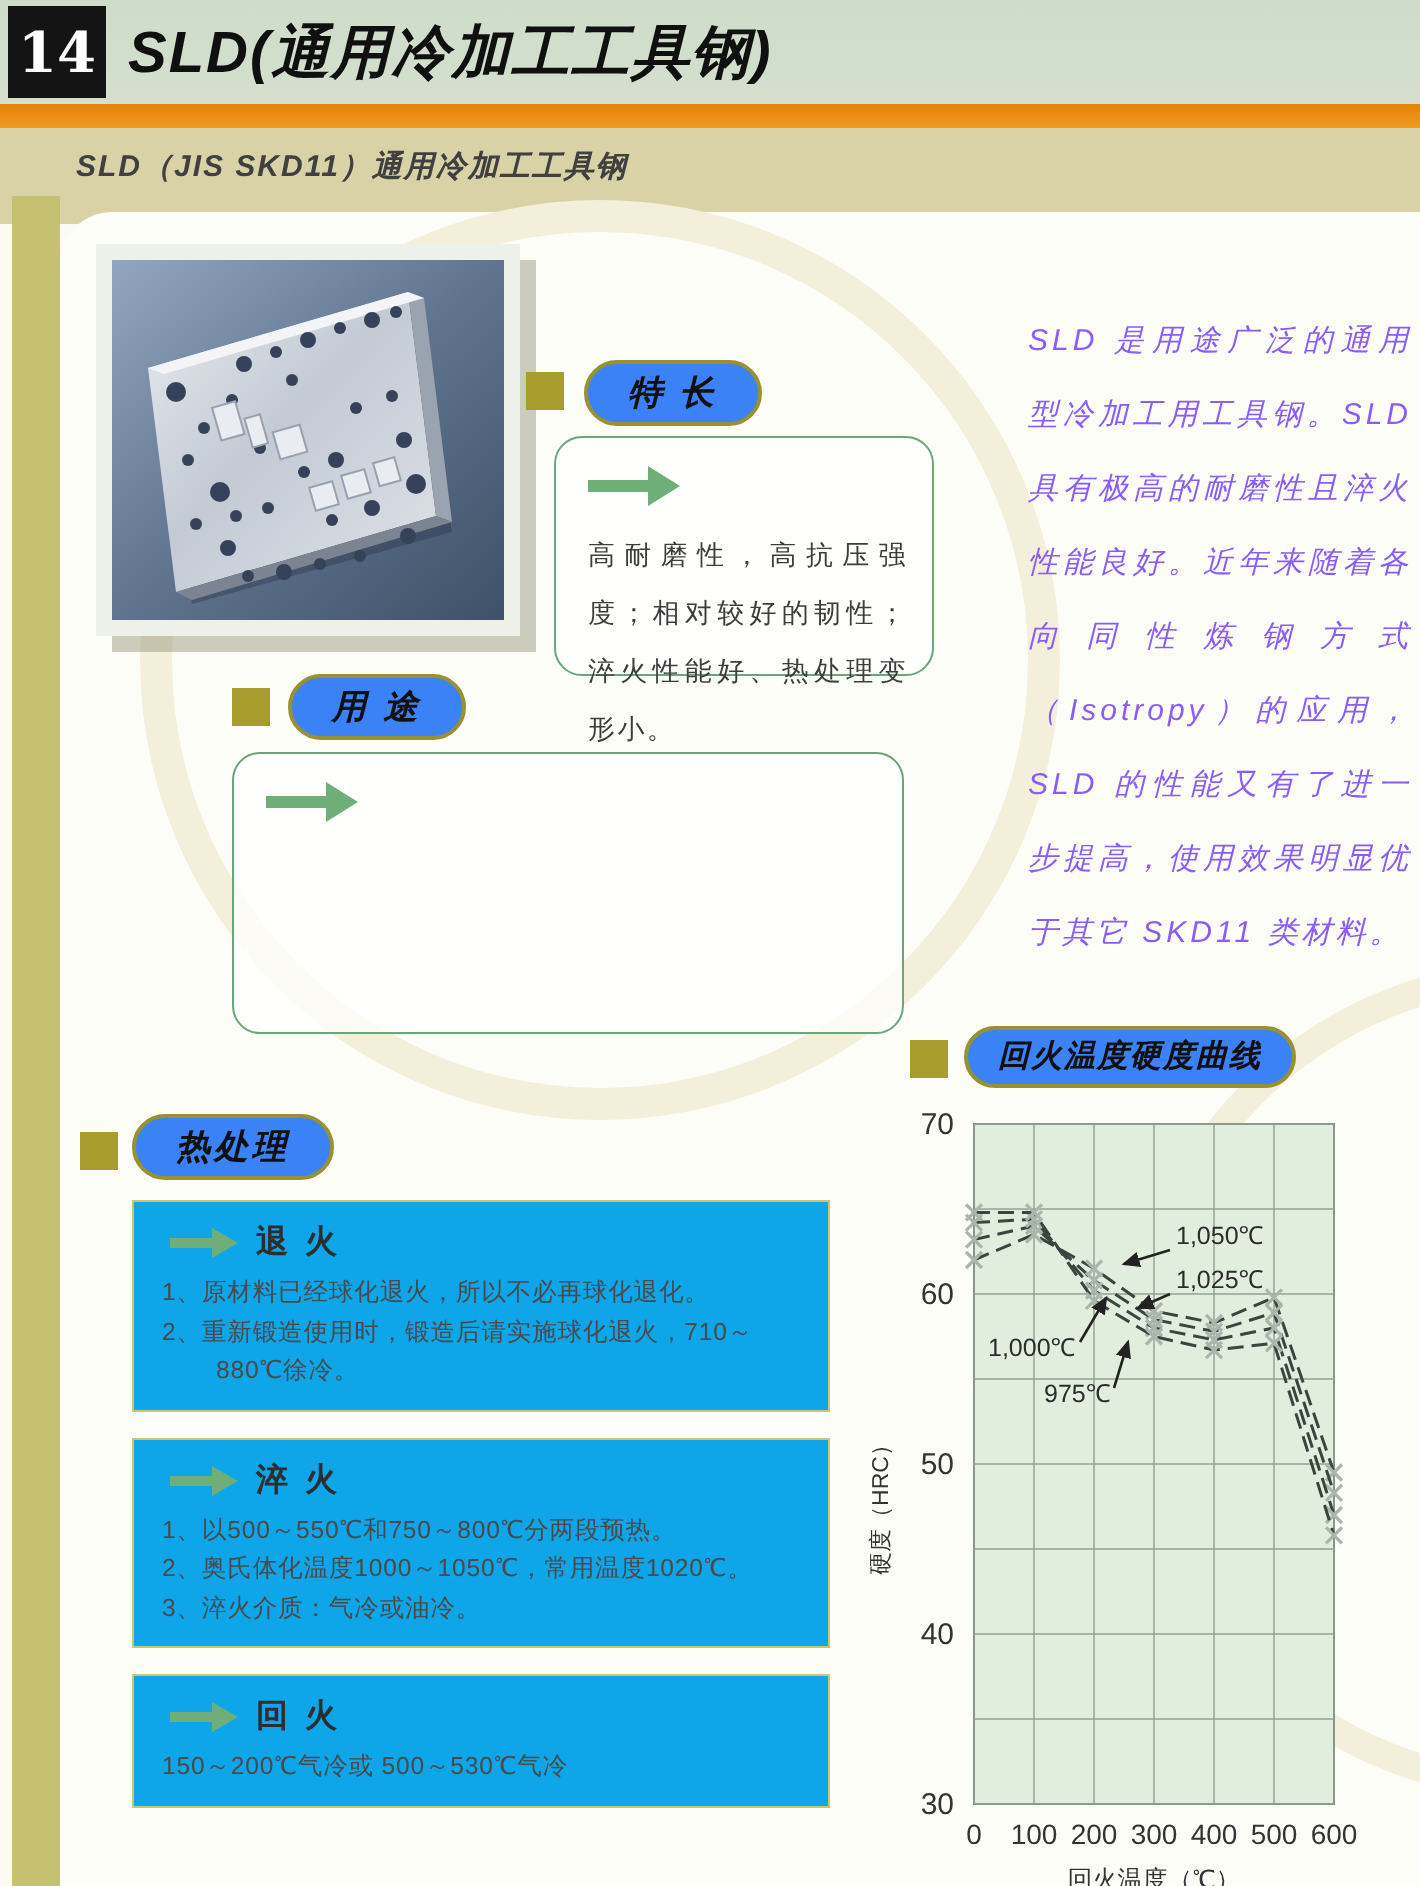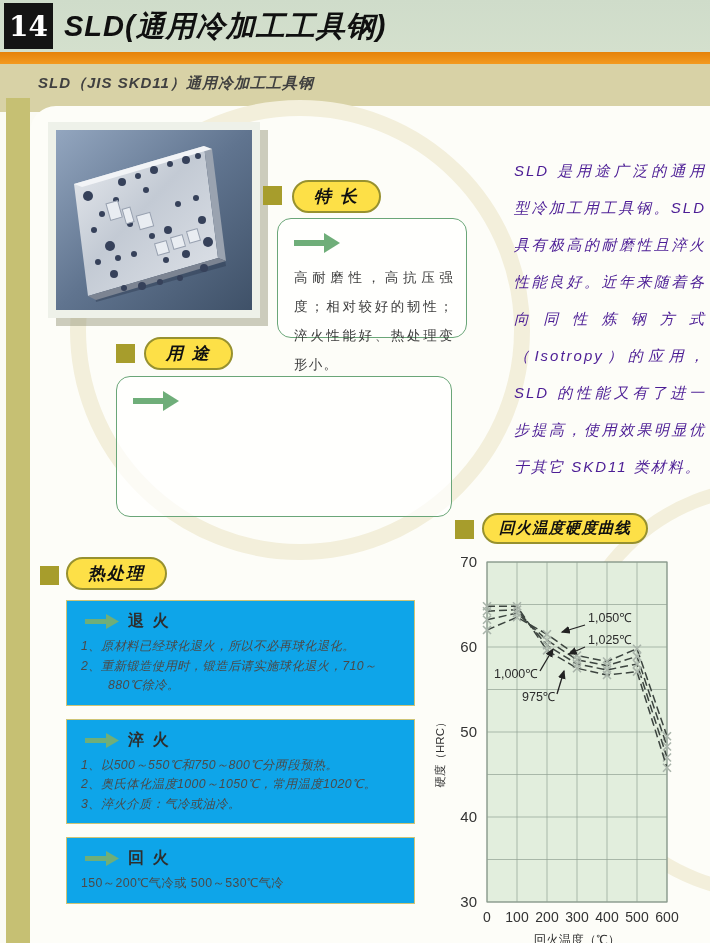--- a/index.html
+++ b/index.html
@@ -29,41 +29,41 @@
   .left-strip { position:absolute; left:6px; top:98px; width:24px; height:845px; background:#c6c073; }
   .ring { position:absolute; border-radius:50%; border:16px solid #f3efdb; }
   .ring1 { left:70px; top:100px; width:460px; height:460px; }
   .ring2 { left:560px; top:480px; width:420px; height:420px; border-width:14px; }
   
   .photo-frame { position:absolute; left:48px; top:122px; width:212px; height:196px;
     background:#eef1e9; padding:8px; box-shadow:8px 8px 0 rgba(145,145,115,.45); }
   .photo-frame svg { display:block; }
   
   .bullet { position:absolute; width:19px; height:19px; background:#a79d2c; }
-  .pill { position:absolute; background:#fde047; border:2px solid #97912f; border-radius:999px;
+  .pill { position:absolute; background:#3b82f6; border:2px solid #97912f; border-radius:999px;
     padding:3px 20px; font-weight:bold; font-style:italic; font-size:17px; color:#101010;
     letter-spacing:2px; white-space:nowrap; }
   .pill.small { padding:3px 15px; font-size:15.5px; letter-spacing:1px; }
   
   .green-box { position:absolute; border:1.5px solid #6aa678; border-radius:14px;
     background:rgba(255,255,255,.72); padding:14px 12px 10px 16px; }
   .green-box .txt { font-size:13.5px; line-height:29px; letter-spacing:1.2px; color:#3d3d3d;
     text-align:justify; }
   .big-arrow { display:block; margin-bottom:10px; }
   
   .intro { position:absolute; left:514px; top:152px; width:192px; font-style:italic;
-    font-size:15px; line-height:37px; letter-spacing:2px; color:#4c1d95; text-align:justify; }
+    font-size:15px; line-height:37px; letter-spacing:2px; color:#8b5cf6; text-align:justify; }
   
   .ht-wrap { position:absolute; left:66px; top:600px; width:349px; }
   .ht-box { background:#0ea5e9; border:1px solid #cdc476; padding:8px 12px 9px 14px; }
   .ht-box + .ht-box { margin-top:13px; }
   .ht-title { display:flex; align-items:center; gap:9px; font-weight:bold; font-size:16px;
     letter-spacing:2px; color:#2e2e2e; margin:2px 0 5px 4px; }
   .ht-line { font-size:12.3px; line-height:19.5px; color:#4a4a4a; letter-spacing:.4px; }
-  .ht-line.hang { padding-left:2.2em; text-indent:-2.2em;font-style:italic; }
+  .ht-line.hang { padding-left:2.2em; text-indent:-2.2em; }
   
   .chart-wrap { position:absolute; left:430px; top:552px; width:280px; height:391px; }
   text { font-family:"Liberation Sans", sans-serif; }
 </style>
 </head>
 <body>
 
 <div class="header-band"></div>
 <div class="num-box">
   <span>14</span>

